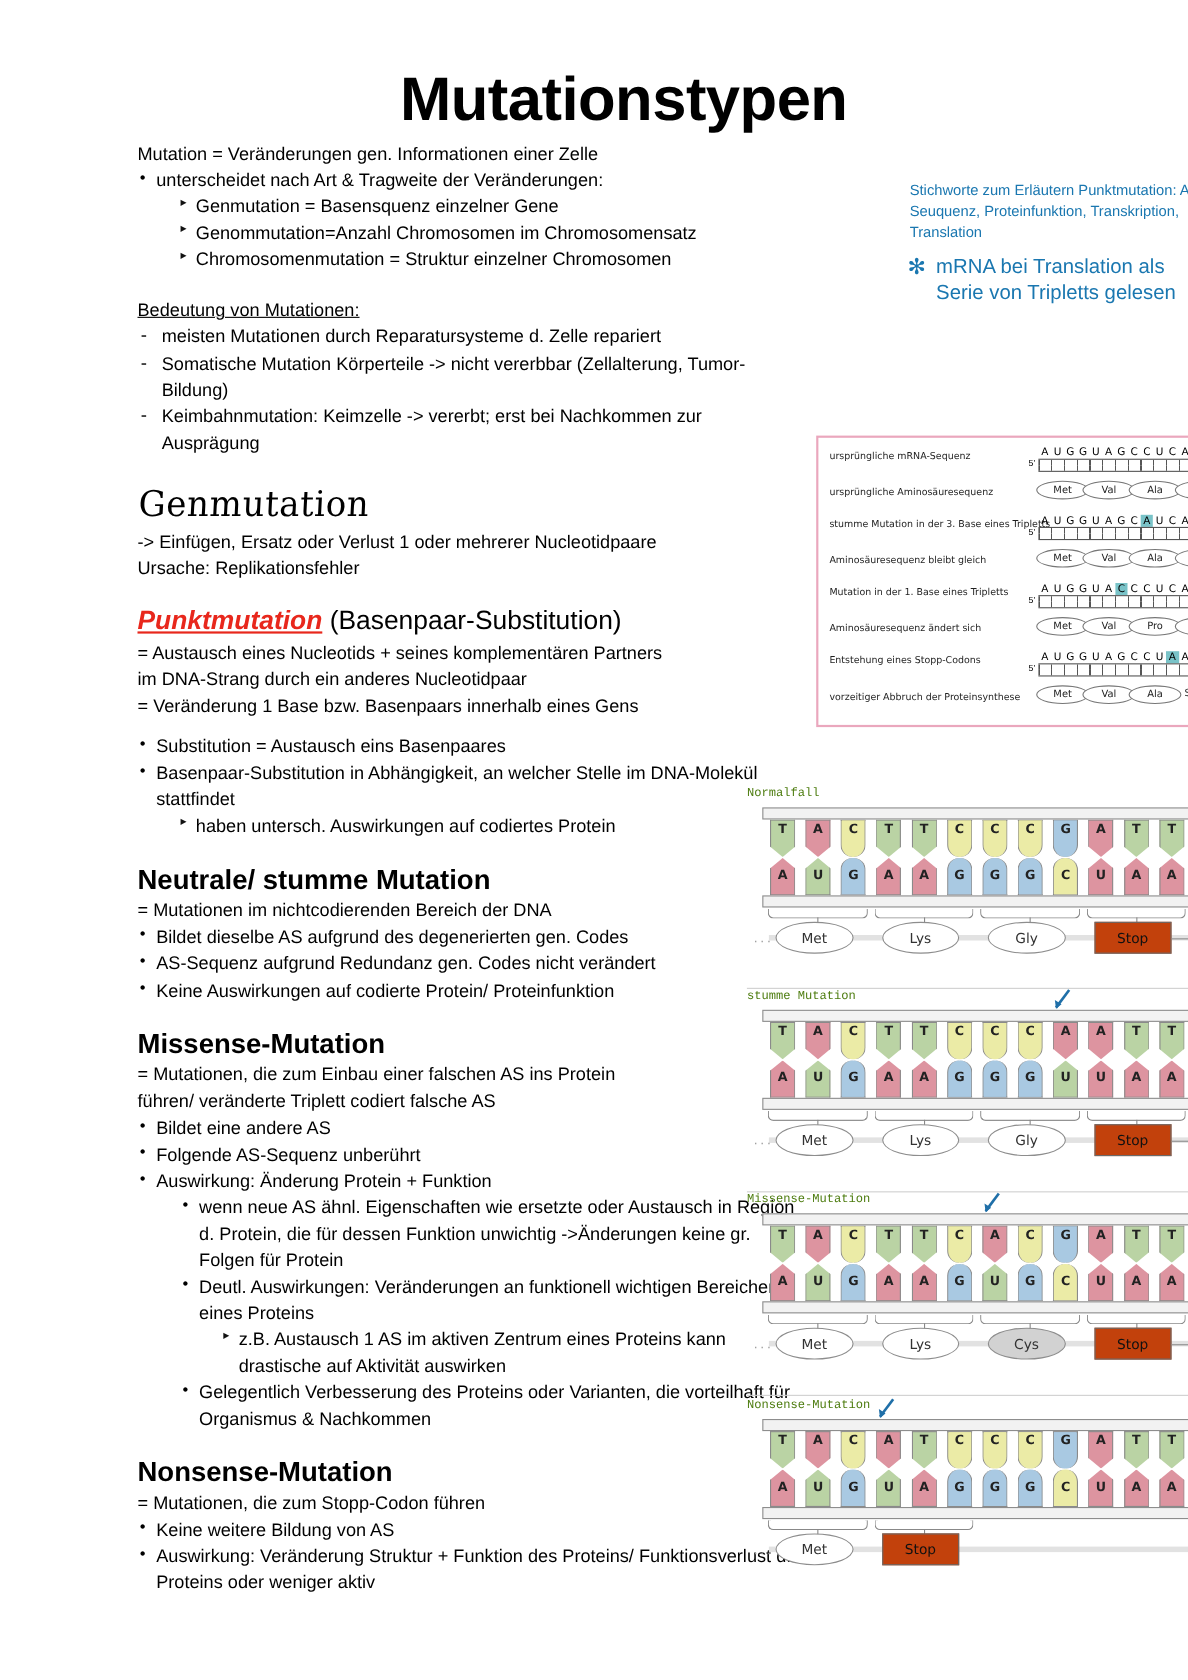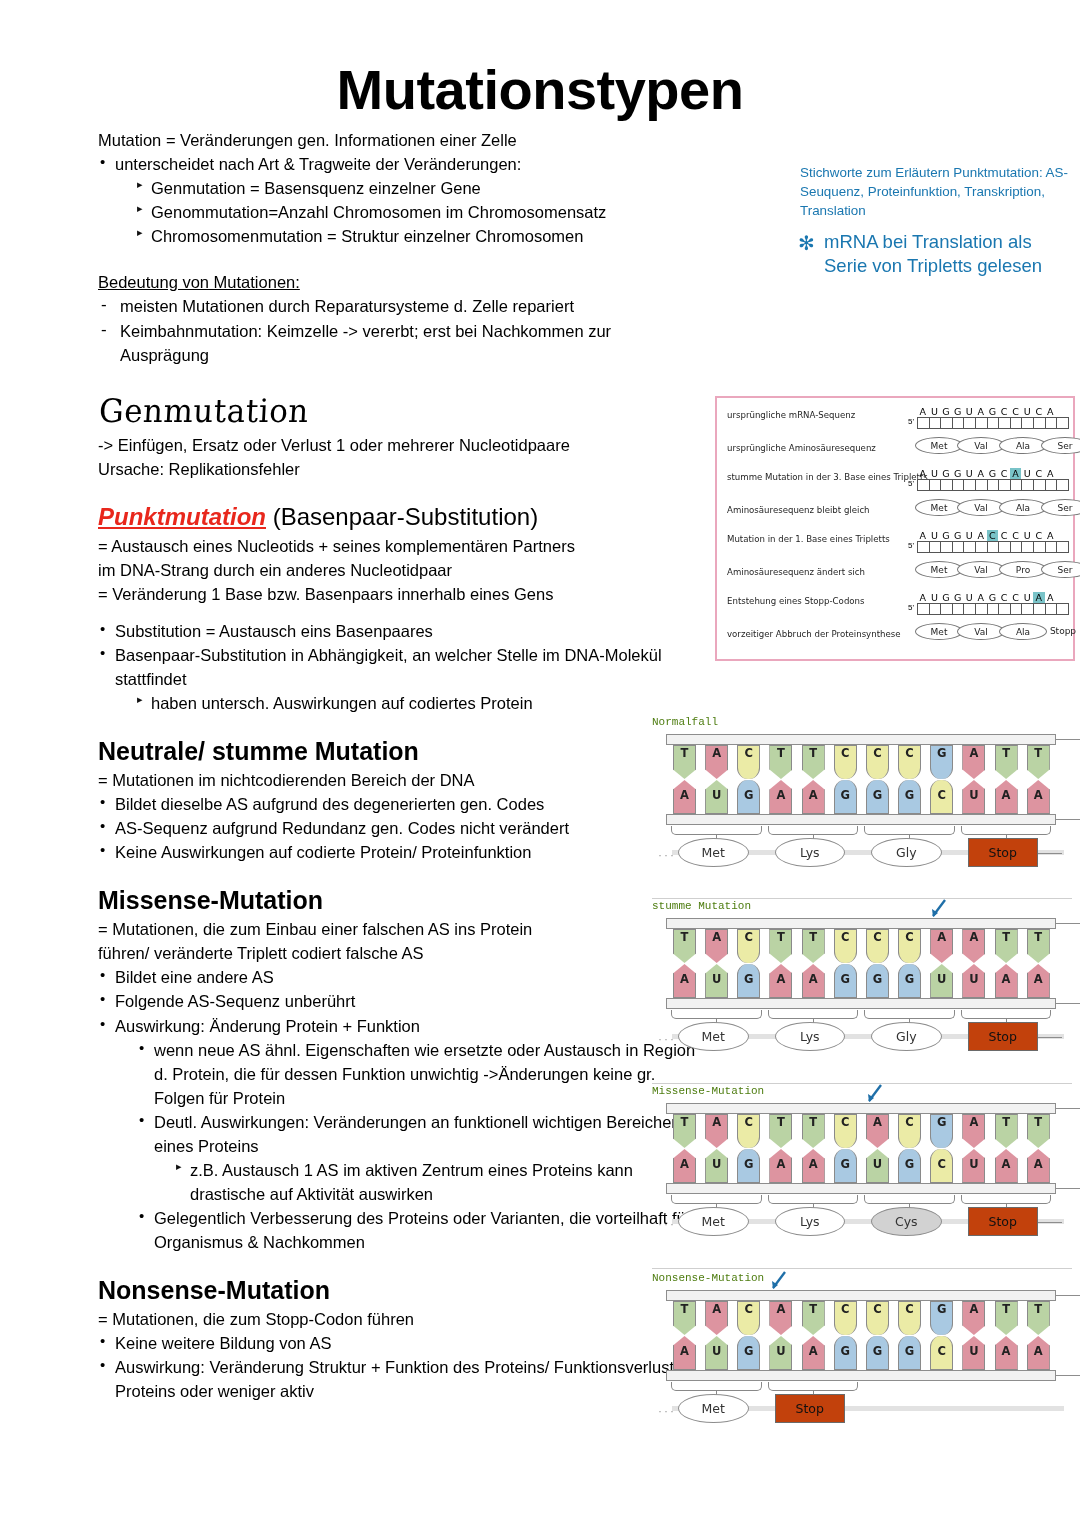--- a/index.html
+++ b/index.html
@@ -5,21 +5,21 @@
   * { box-sizing: border-box; }
   html, body { margin:0; padding:0; }
   body {
     width:1080px; height:1527px;
     background:#ffffff;
     font-family:"Liberation Sans", sans-serif;
     color:#000;
     position:relative;
     overflow:hidden;
   }
-  .page { position:relative; width:869px; height:1527px; }
+  .page { position:relative; width:869px; height:1527px;margin-left:27px; }
 
   
   .title {
     position:absolute; left:0; top:62px; width:1080px;
     text-align:center;
     font-size:56px; font-weight:bold; letter-spacing:-0.5px;
     line-height:1.0;
   }
 
   
@@ -230,20 +230,21 @@
         </li>
       </ul>
     </div>
 
     <div class="gap-md"></div>
 
     <div class="txt">
       <div class="u">Bedeutung von Mutationen:</div>
       <ul class="dash">
         <li>meisten Mutationen durch Reparatursysteme d. Zelle repariert</li>
+        <li>Somatische Mutation Körperteile -&gt; nicht vererbbar (Zellalterung, Tumor-Bildung)</li>
         <li>Keimbahnmutation: Keimzelle -&gt; vererbt; erst bei Nachkommen zur Ausprägung</li>
       </ul>
     </div>
 
     <div class="gap-lg"></div>
 
     <div>
       <div class="hand">Genmutation</div>
       <div class="txt" style="margin-top:4px">-&gt; Einfügen, Ersatz oder Verlust 1 oder mehrerer Nucleotidpaare</div>
       <div class="txt">Ursache: Replikationsfehler</div>

